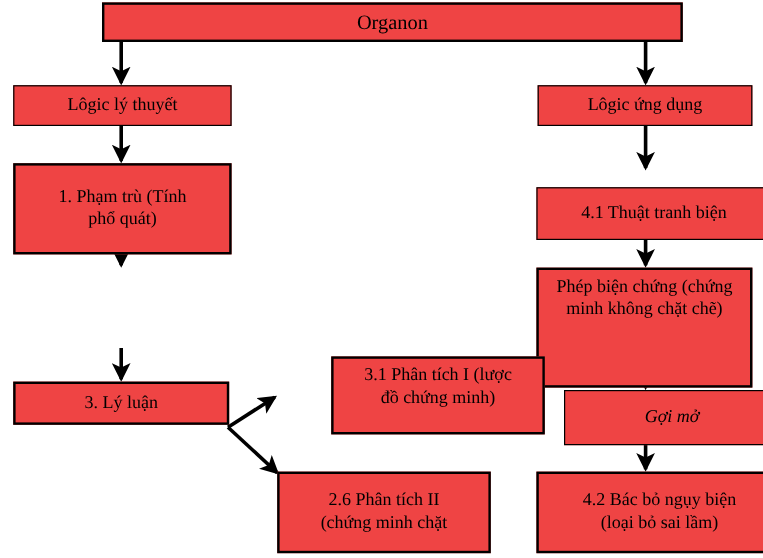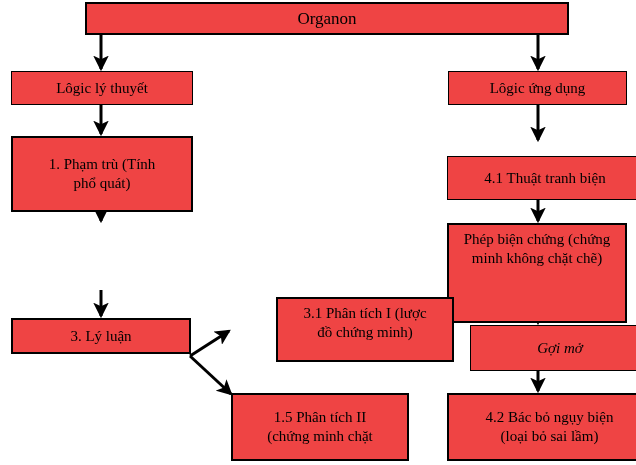--- a/index.html
+++ b/index.html
@@ -97,19 +97,19 @@
   <div class="node top-align" style="left:447px; top:223px; width:180px; height:100px;">Phép biện chứng (chứng
 minh không chặt chẽ)</div>
 
   <div class="node" style="left:11px; top:318px; width:180px; height:36px;">3. Lý luận</div>
 
   <div class="node top-align" style="left:231px; top:297px; width:178px; height:65px;margin-left:45px;">3.1 Phân tích I (lược
 đồ chứng minh)</div>
 
   <div class="node thin" style="left:470px; top:325px; width:180px; height:46px;font-style:italic;">Gợi mở</div>
 
-  <div class="node" style="left:231px; top:393px; width:178px; height:68px;">1.5 Phân tích II
+  <div class="node" style="left:231px; top:393px; width:178px; height:68px;">2.6 Phân tích II
 (chứng minh chặt</div>
 
   <div class="node" style="left:447px; top:393px; width:205px; height:68px;">4.2 Bác bỏ ngụy biện
 (loại bỏ sai lầm)</div>
 
 </div>
 
 </body></html>

